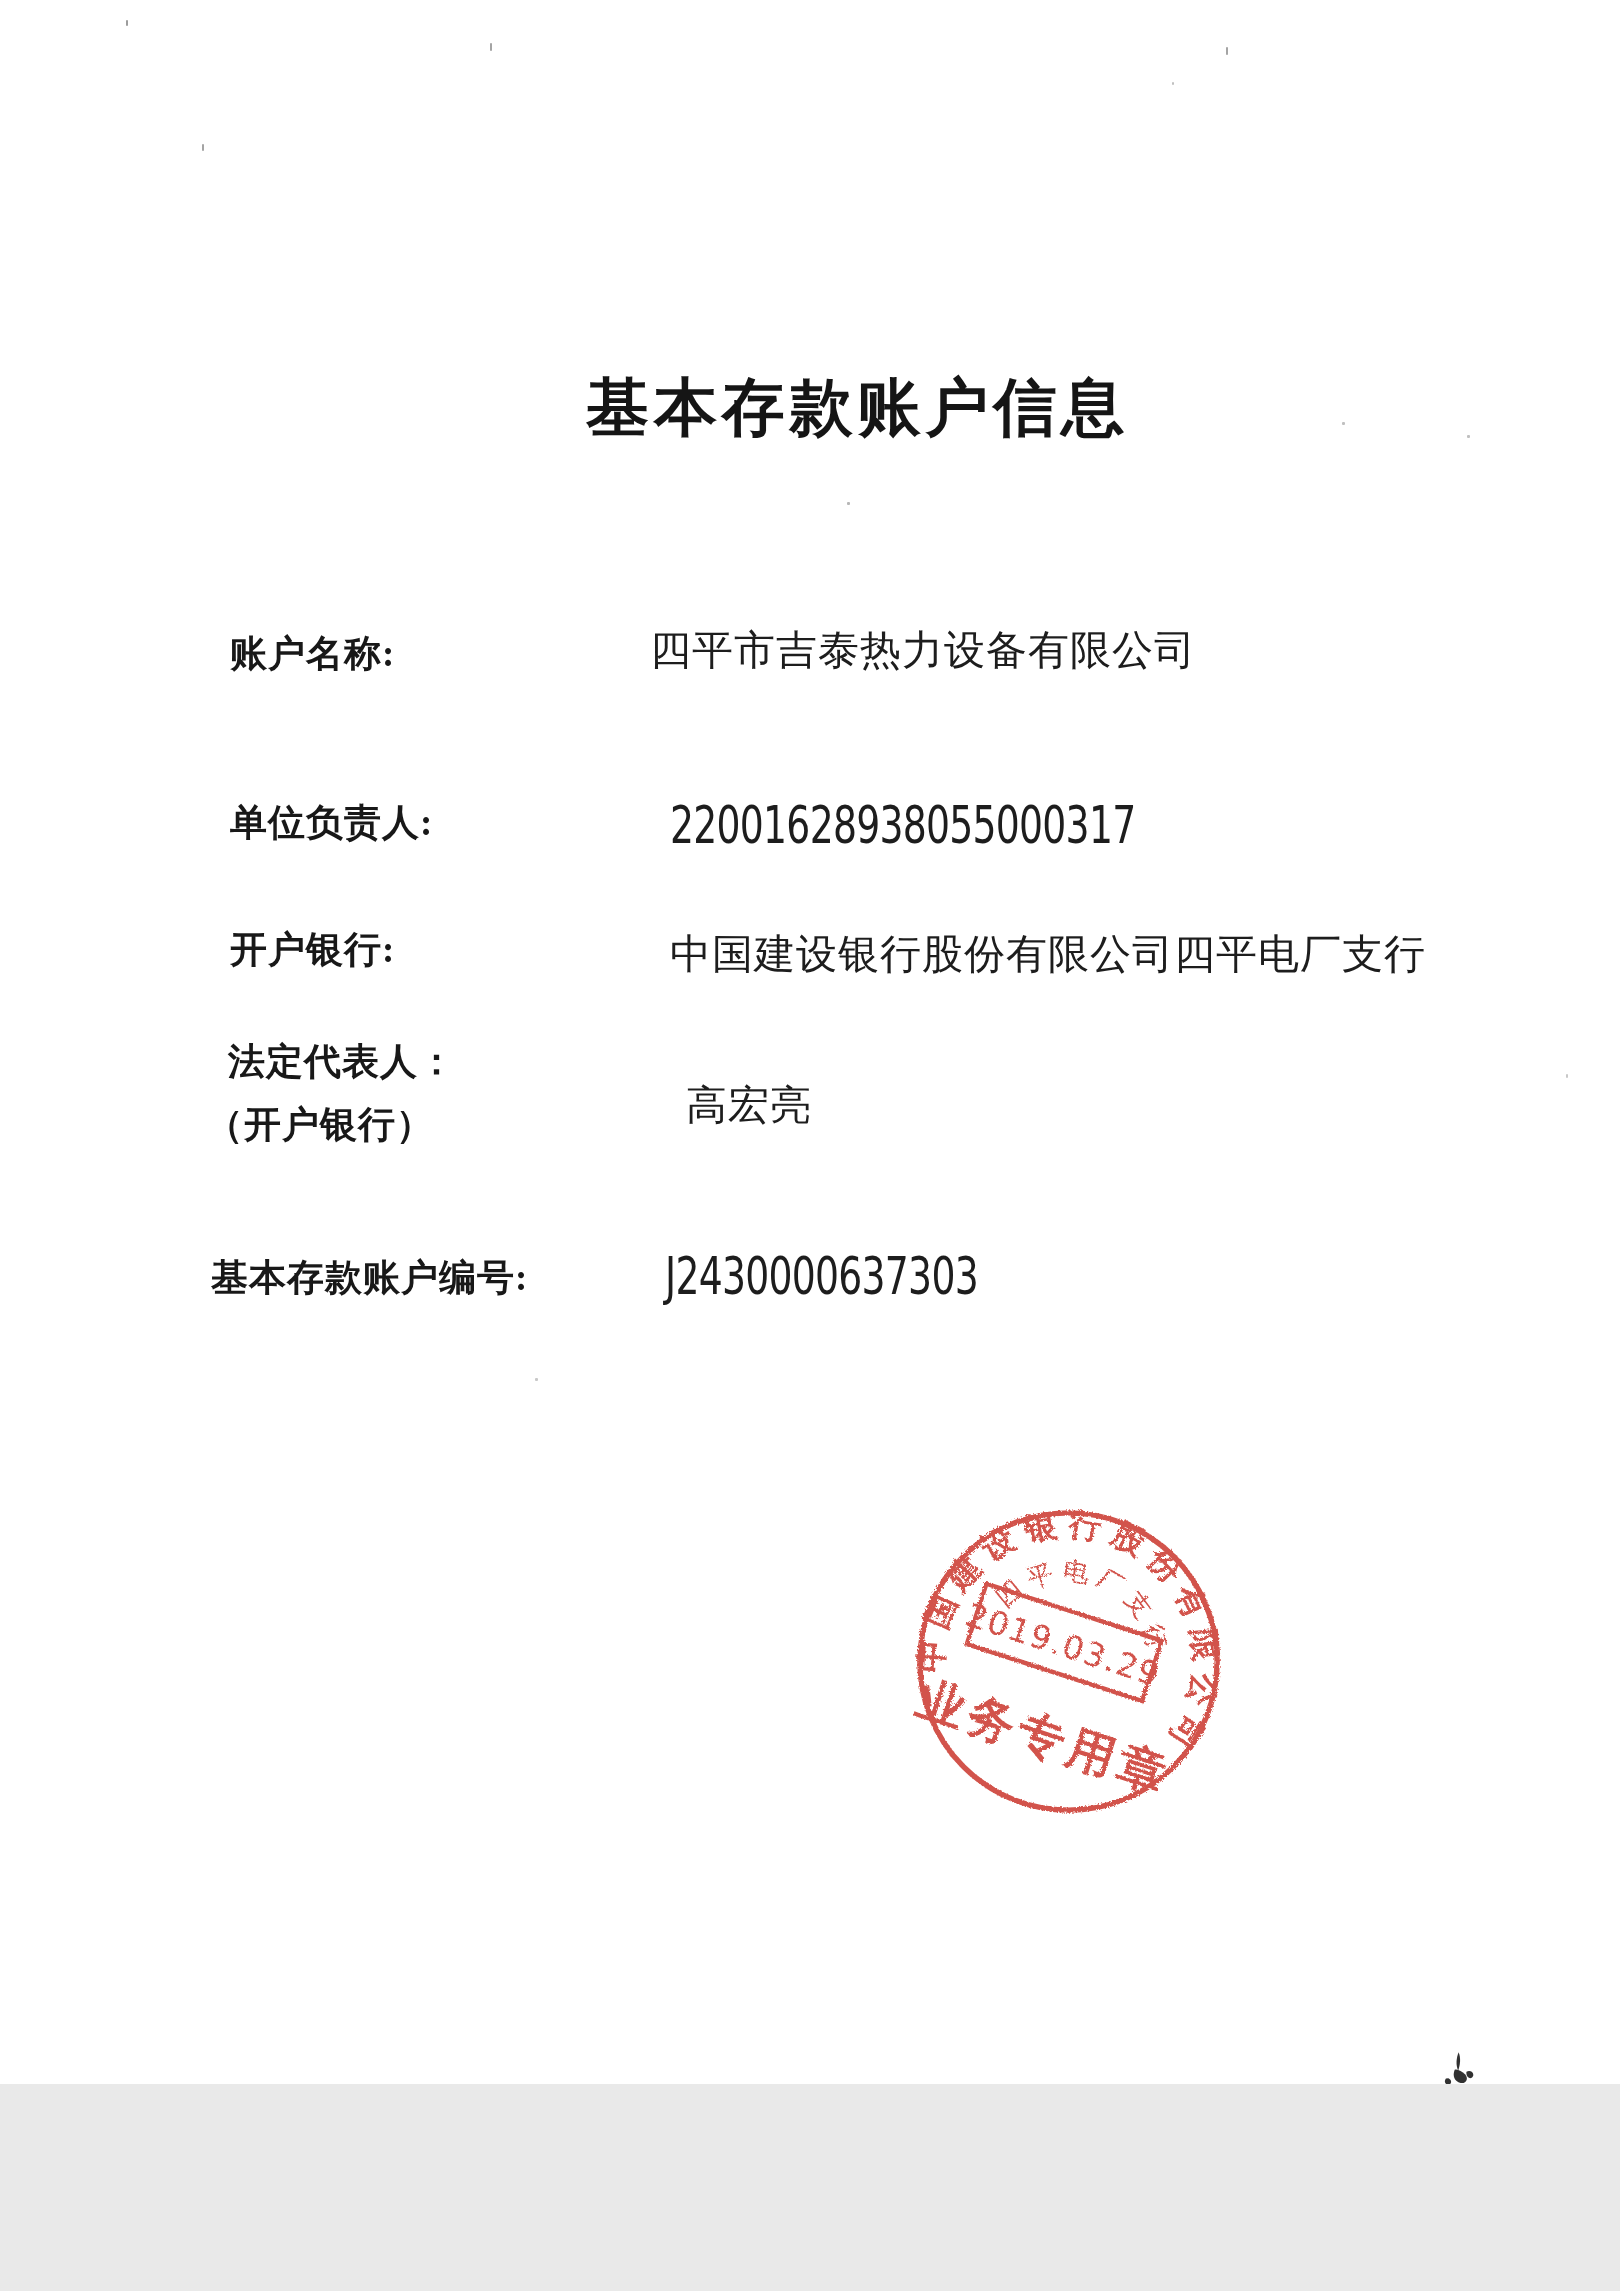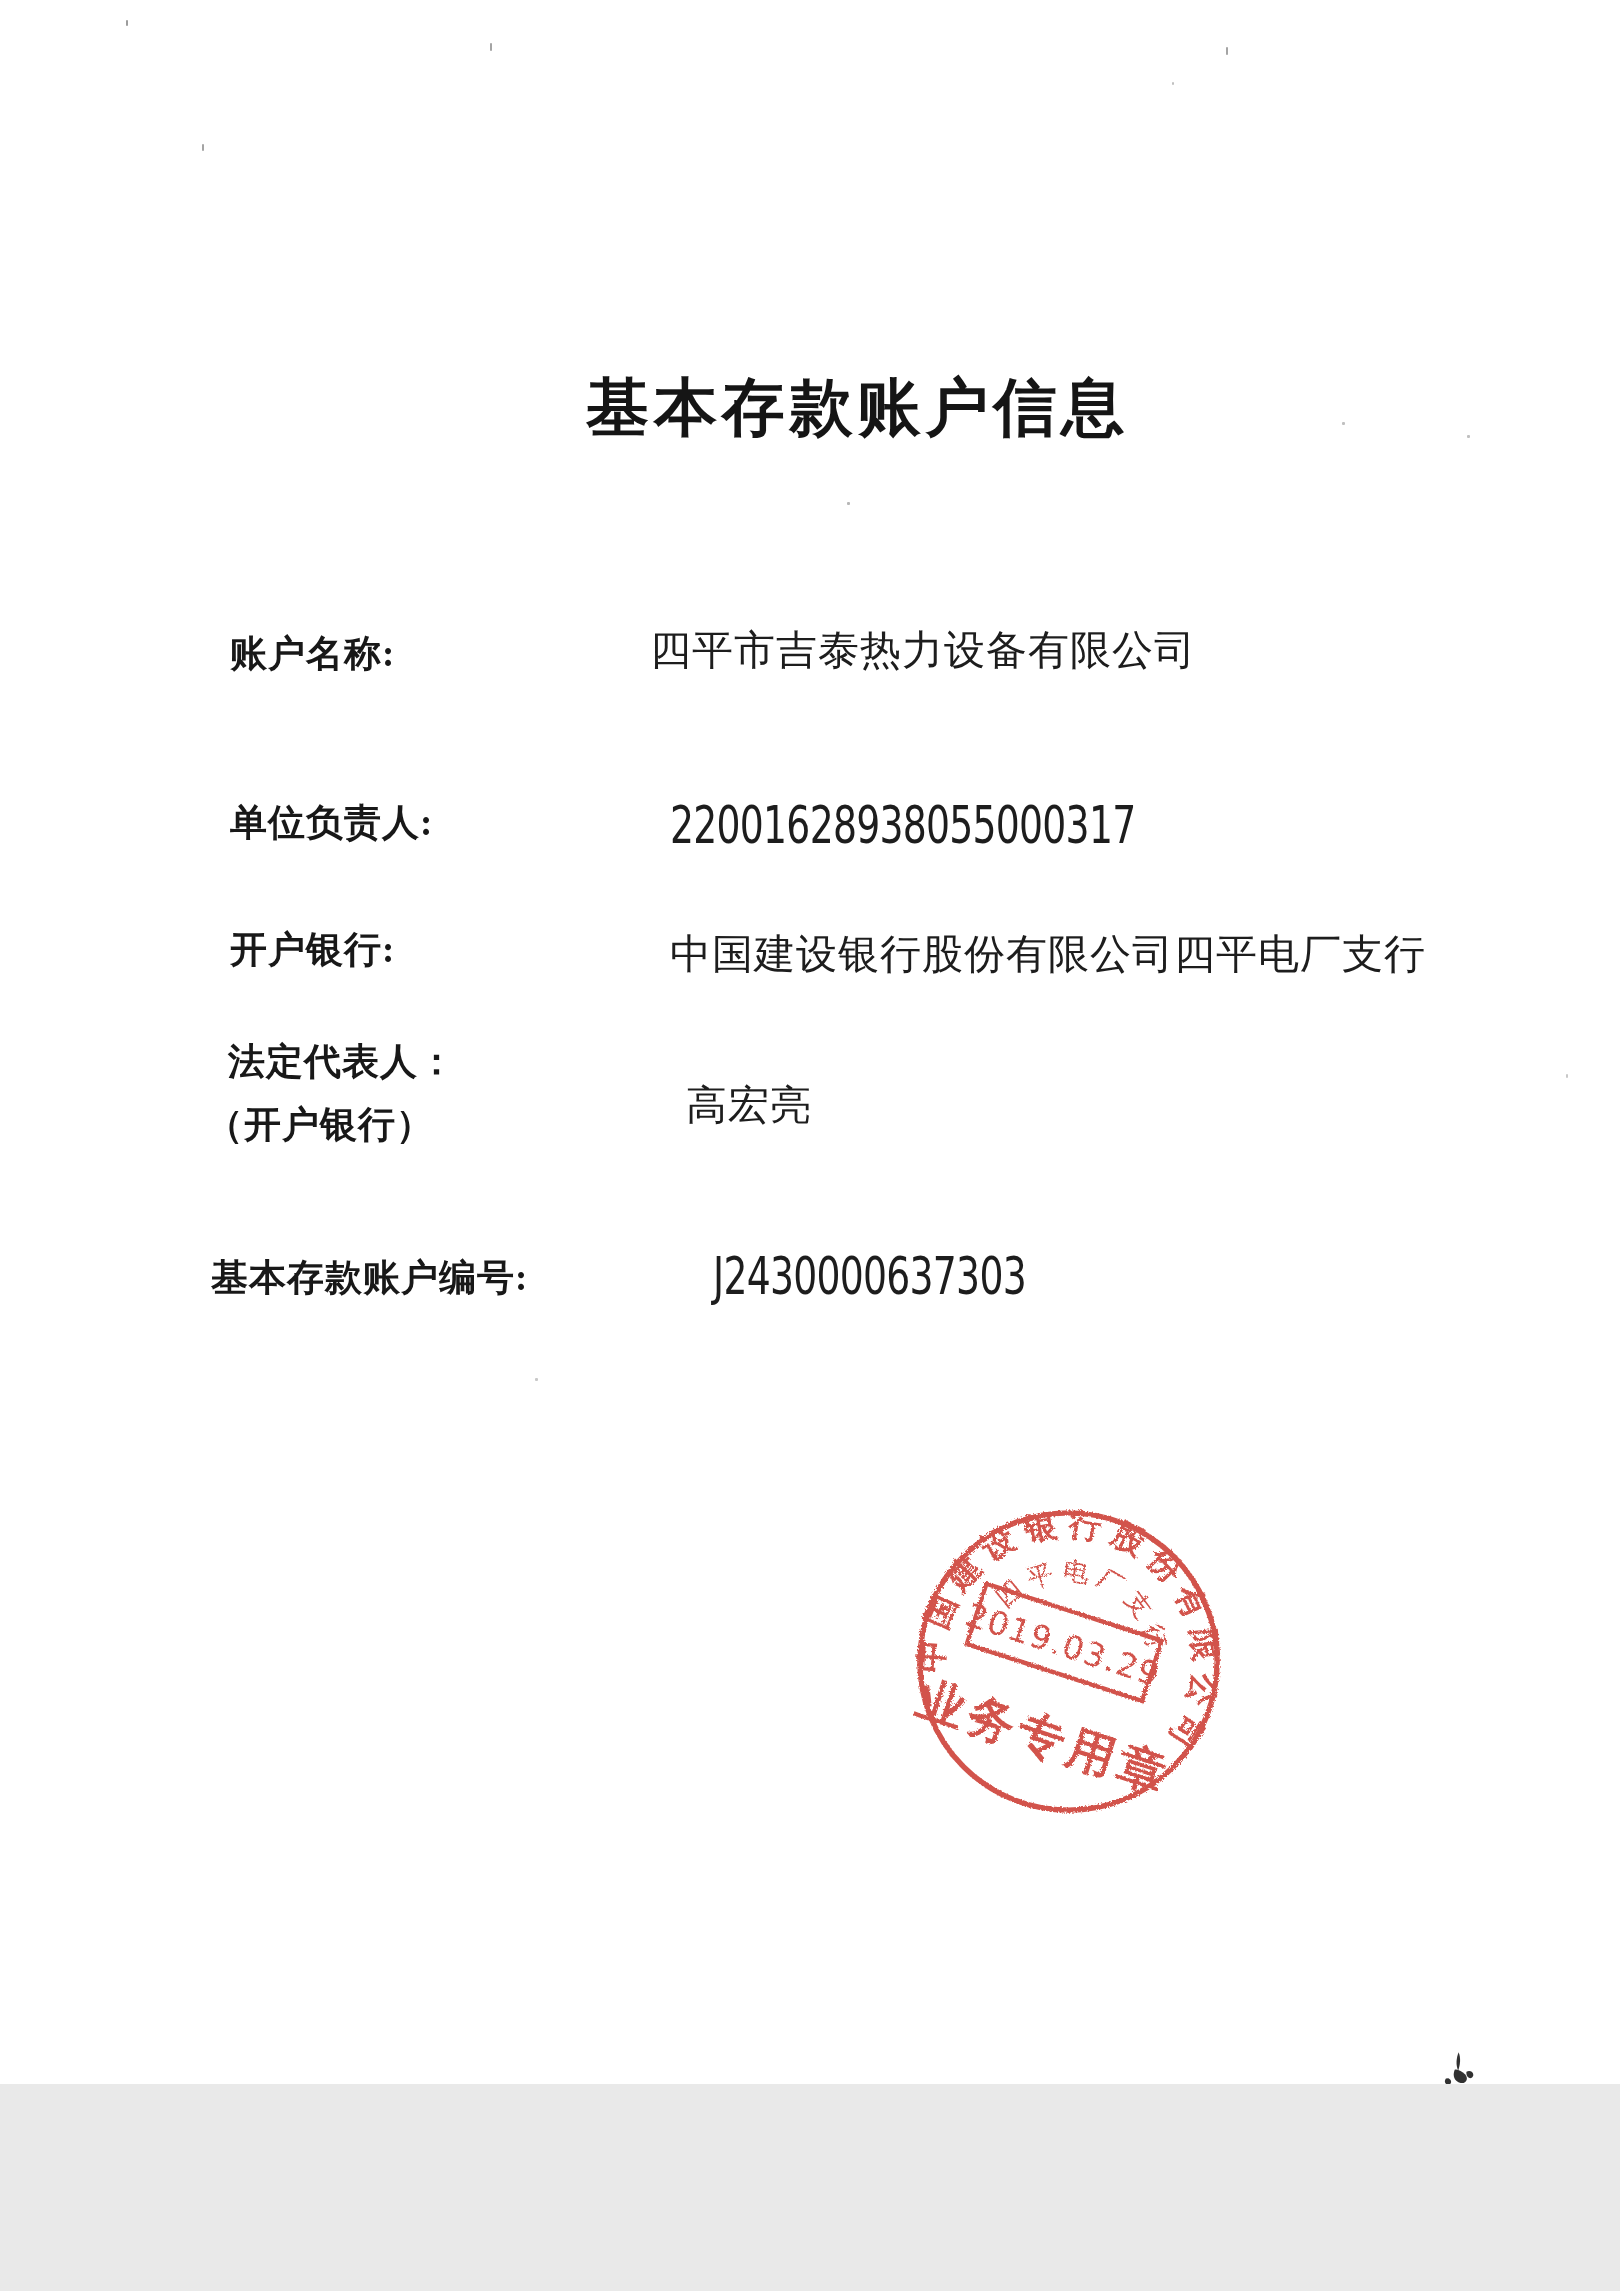--- a/index.html
+++ b/index.html
@@ -36,21 +36,21 @@
   .f1-label{left:230px;top:629px;}
   .f1-value{left:650px;top:623px;}
   .f2-label{left:230px;top:798px;}
   .f2-value{left:670px;top:796px;}
   .f3-label{left:230px;top:925px;}
   .f3-value{left:670px;top:927px;}
   .f4-label{left:228px;top:1037px;text-align:right;}
   .f4-label2{left:206px;top:1100px;}
   .f4-value{left:665px;top:1078px;margin-left:21px;}
   .f5-label{left:211px;top:1253px;}
-  .f5-value{left:665px;top:1247px;margin-left:48px;}
+  .f5-value{left:665px;top:1247px;}
 
   .date-row{
     position:absolute;left:931px;top:1733px;
     display:flex;align-items:baseline;gap:39px;
     z-index:1;
   }
   .date-row .dnum{
     font-family:"DejaVu Sans","Liberation Sans",sans-serif;
     font-size:49px;font-weight:500;letter-spacing:2px;color:#171717;
     display:inline-block;transform:scaleX(.72);transform-origin:left center;

